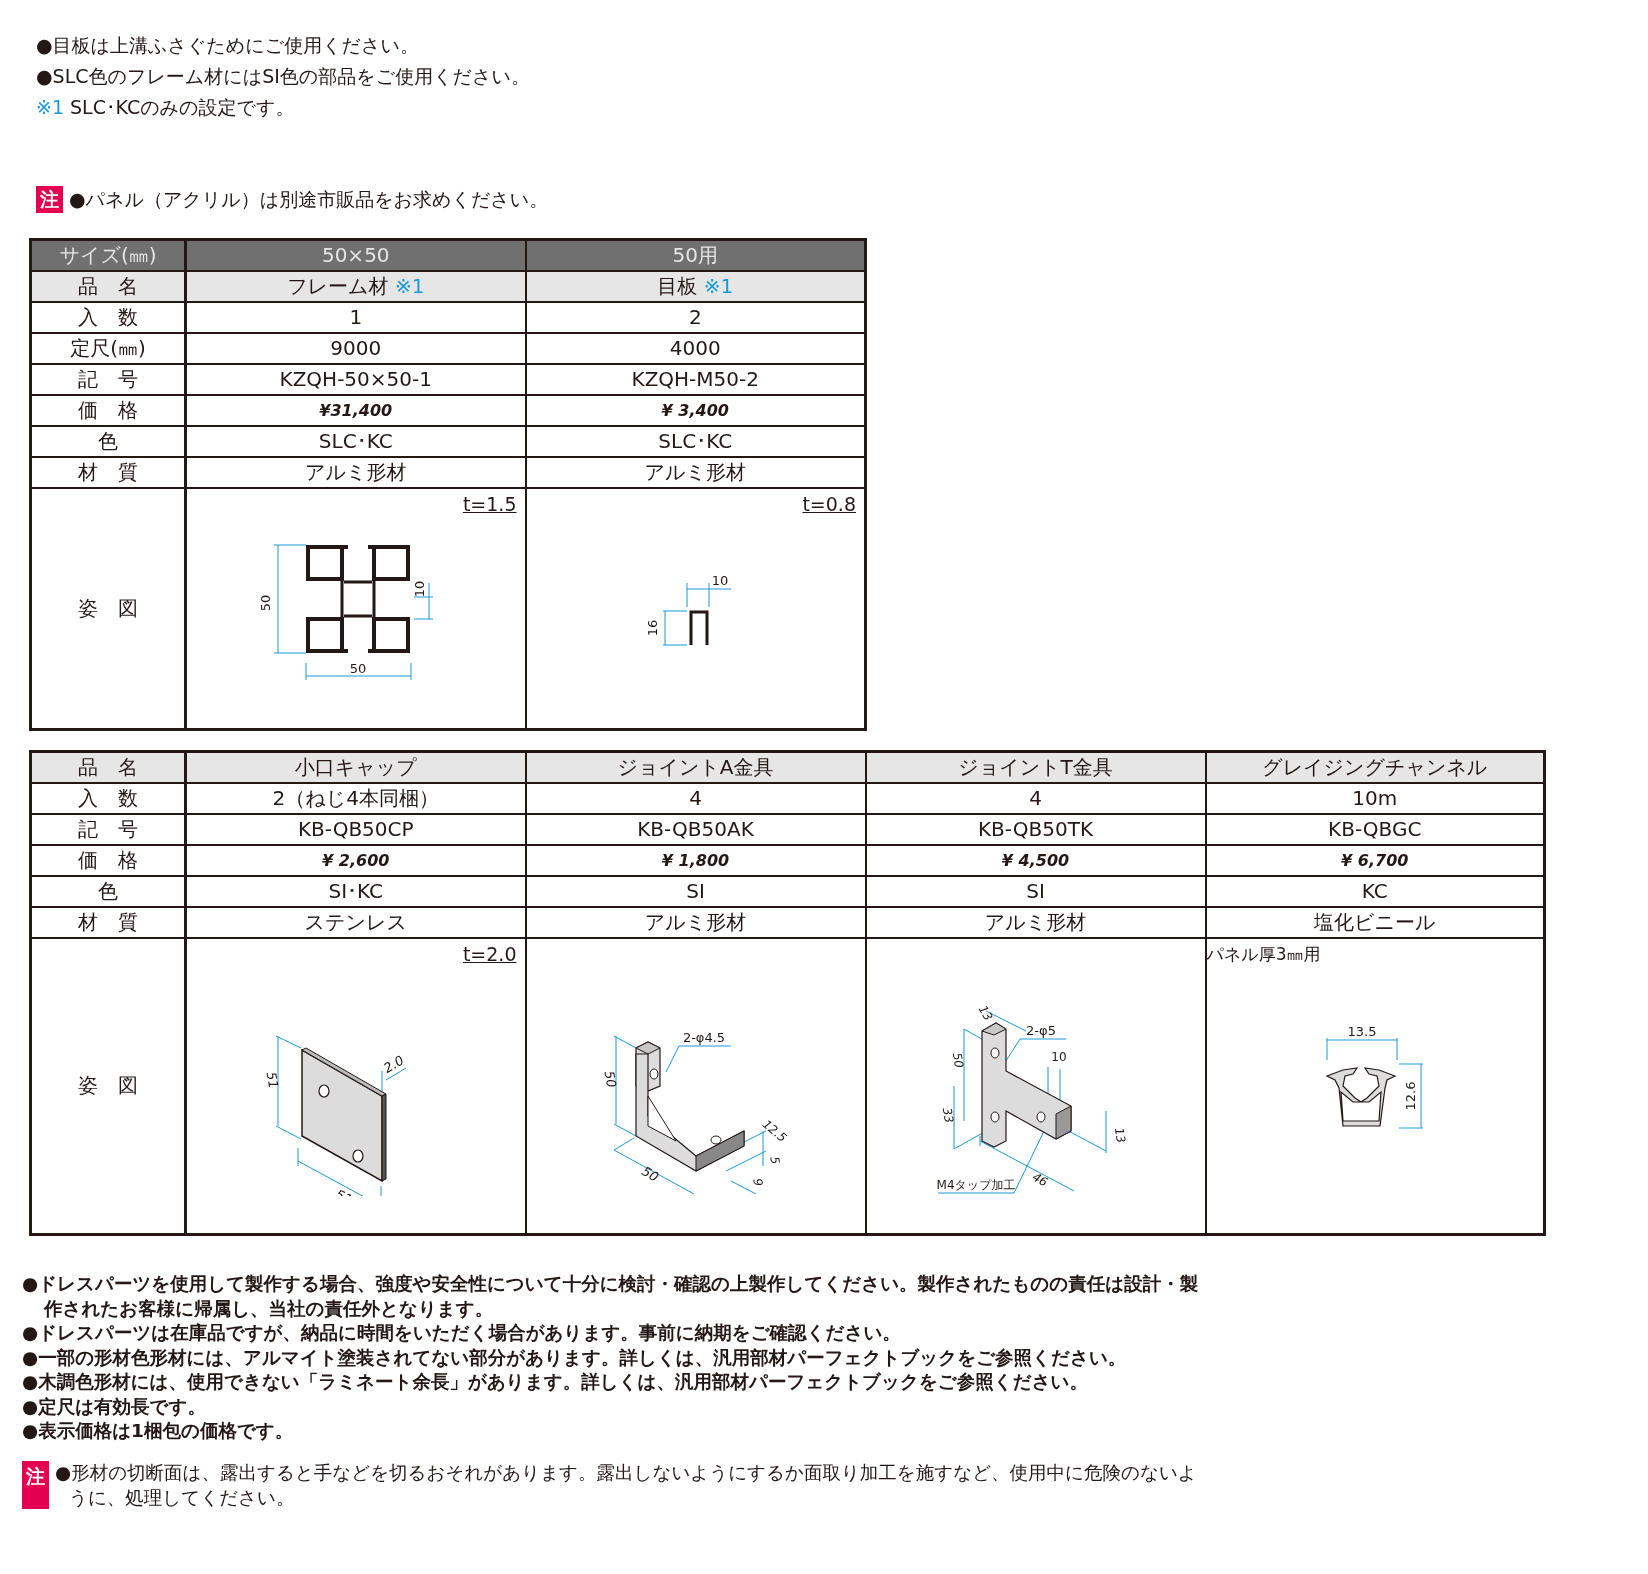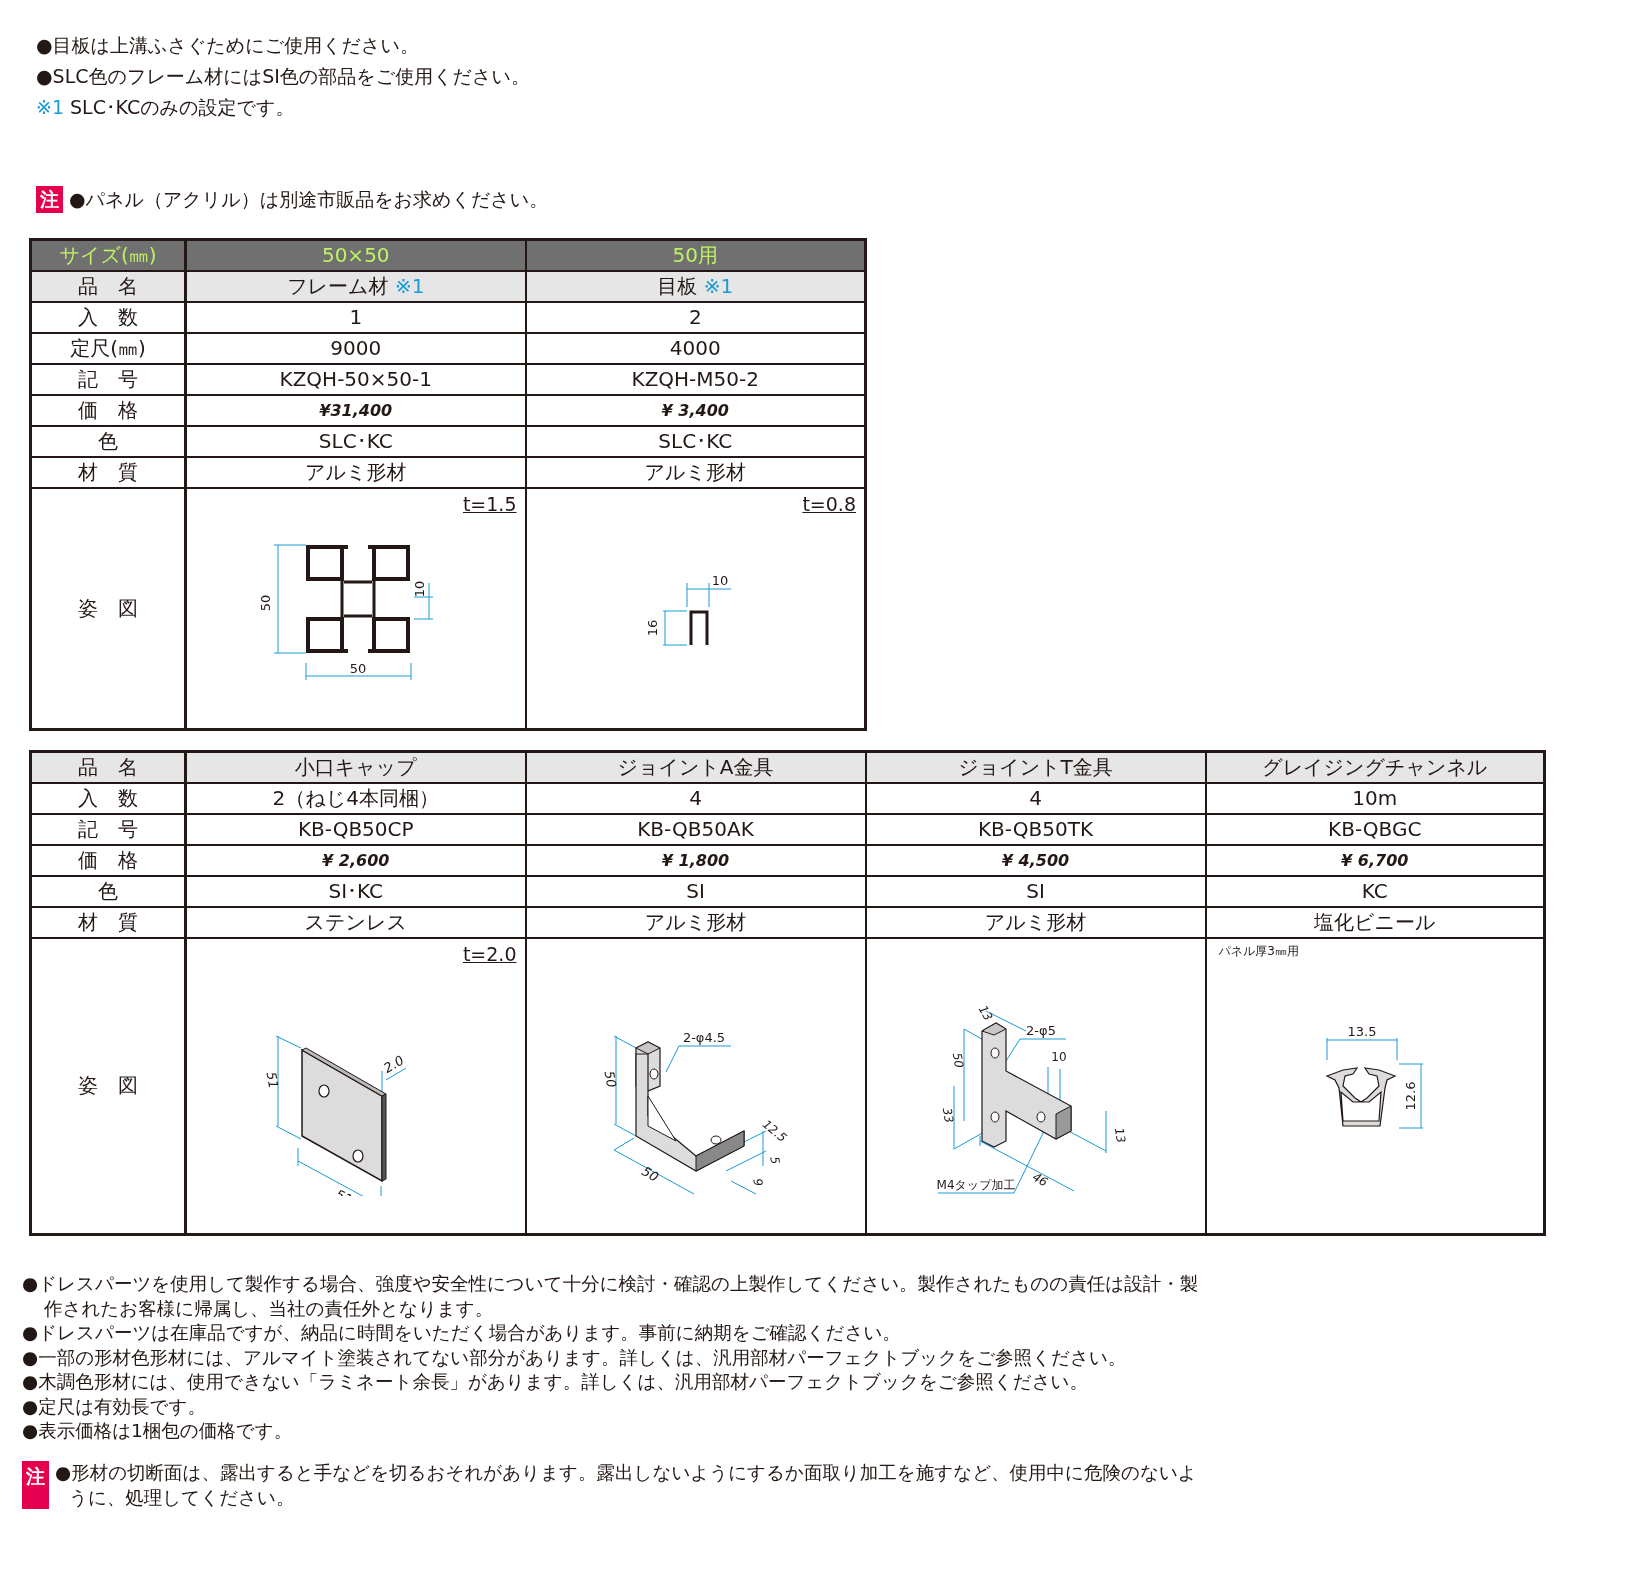--- a/index.html
+++ b/index.html
@@ -9,34 +9,34 @@
   .top-notes { position: absolute; left: 36px; top: 30px; font-size: 19px; line-height: 31px; }
   .top-notes .note-line { white-space: nowrap; }
   .blue { color: #1a9ad6; }
 
   .chu-row { position: absolute; left: 36px; top: 186px; display: flex; align-items: center; font-size: 19px; white-space: nowrap; }
   .chu-badge { display: inline-block; width: 27px; height: 27px; background: #e5004f; color: #fff; font-weight: bold; font-size: 19px; line-height: 27px; text-align: center; margin-right: 6px; }
 
   table.spec { position: absolute; border-collapse: collapse; table-layout: fixed; font-size: 20px; }
   table.spec td { border: 2px solid #231815; text-align: center; height: 31px; padding: 0; white-space: nowrap; }
   table.spec { border: 3px solid #231815; }
-  table.spec tr.hdr-dark td { background: #707070; color: #bef264; }
+  table.spec tr.hdr-dark td { background: #707070; color: #e5e5e5; }
   table.spec tr.hdr-light td { background: #e6e6e6; }
   table.spec td.price { font-weight: bold; font-size: 16px; font-style: italic; }
   table.spec td.fig { height: auto; position: relative; vertical-align: middle; }
   table.spec td.col0 { border-right: 3px solid #231815; }
   .t-note { position: absolute; right: 8px; top: 4px; font-size: 19px; text-decoration: underline; }
-  .fig-note { position: absolute; left: 12px; top: 4px; font-size: 12px; }
+  .fig-note { position: absolute; left: 0; top: 4px; font-size: 17px; }
   .fig svg { display: block; margin: 0 auto; }
 
   #table1 { left: 29px; top: 238px; width: 835px; }
   #table2 { left: 29px; top: 750px; width: 1514px; }
 
   .bottom-notes { position: absolute; left: 22px; top: 1272px; font-size: 18.5px; line-height: 24.5px; }
-  .bottom-notes .note-line { white-space: nowrap; }
+  .bottom-notes .note-line { white-space: nowrap; font-weight: bold; }
   .bottom-notes .indent { padding-left: 22px; }
 
   .chu-row2 { position: absolute; left: 22px; top: 1461px; display: flex; align-items: flex-start; font-size: 18.5px; line-height: 24.5px; }
   .chu-row2 .chu-badge { height: 48px; line-height: 30px; width: 27px; margin-right: 6px; }
 </style>
 </head>
 <body>
 
 <div class="top-notes">
   <div class="note-line">●目板は上溝ふさぐためにご使用ください。</div>

